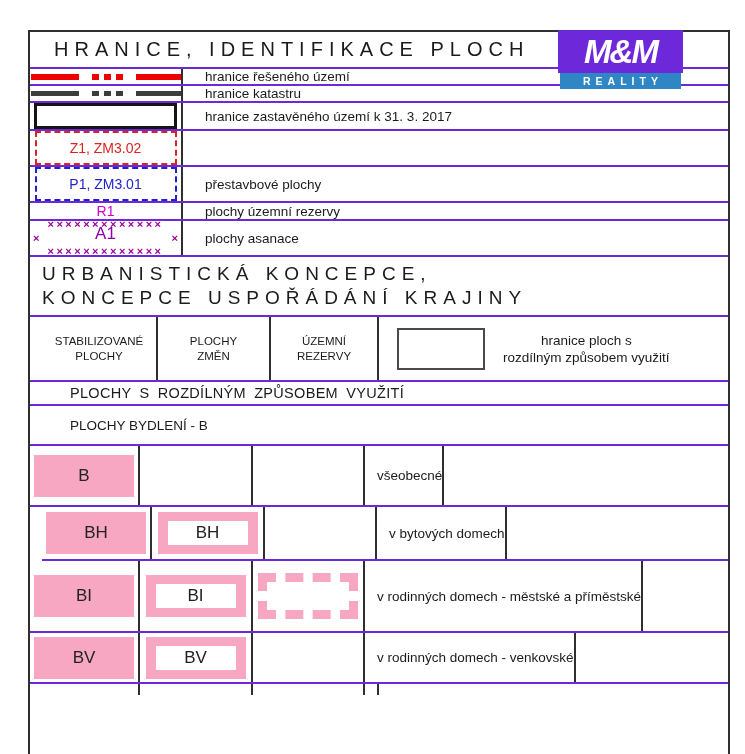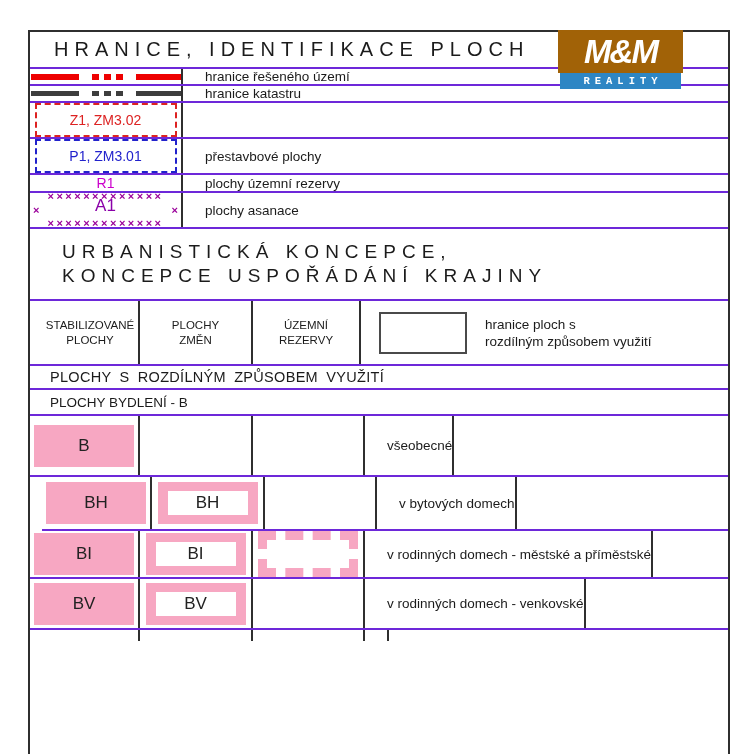--- a/index.html
+++ b/index.html
@@ -11,24 +11,24 @@
   .sheet{
     position:absolute;left:28px;top:30px;width:702px;height:726px;
     border:2px solid #2f2f2f;border-bottom:none;background:#fff;
   }
   .row{display:flex;border-bottom:2px solid #6d28d9;align-items:stretch;position:relative;}
   
   .title-row{height:37px;align-items:center;padding-left:24px;}
   .title-text{font-size:20px;letter-spacing:6px;white-space:nowrap;}
   
   .logo{position:absolute;left:528px;top:-2px;width:125px;z-index:5;}
-  .logo-top{height:43px;background:#a16207;color:#fff;display:flex;align-items:center;justify-content:center;
+  .logo-top{height:43px;background:#6d28d9;color:#fff;display:flex;align-items:center;justify-content:center;
     font-weight:bold;font-style:italic;font-size:33px;letter-spacing:-2px;}
   .logo-bottom{height:16px;margin:0 2px;background:#2E86C4;color:#fff;display:flex;align-items:center;justify-content:center;
-    font-weight:bold;font-size:10.5px;letter-spacing:5px;padding-left:5px;font-family:Liberation Mono, monospace;}
+    font-weight:bold;font-size:10.5px;letter-spacing:5px;padding-left:5px;}
   
   .legend-row .sym{width:153px;border-right:2px solid #2f2f2f;display:flex;align-items:center;justify-content:center;flex:none;}
   .legend-row .desc{flex:1;display:flex;align-items:center;padding-left:22px;font-size:13.5px;}
   
   .dl{display:flex;align-items:center;}
   .dl span{display:block;}
   .dl .long1{width:48px;}
   .dl .long2{width:45px;}
   .dl .dot{width:7px;margin-left:5px;}
   .dl .g1{margin-left:13px;}
@@ -42,45 +42,45 @@
   .code-box.blue{border:2px dashed #2222CC;color:#2222CC;}
   .code-plain{font-size:14px;color:#CC00CC;}
   
   .xbox{position:relative;width:147px;height:34px;color:#9A009A;font-weight:bold;}
   .xr{position:absolute;left:0;right:0;font-size:11px;letter-spacing:2.5px;text-align:center;line-height:11px;}
   .xr.top{top:-2px;} .xr.bot{bottom:-2px;}
   .xs{position:absolute;font-size:11px;top:50%;transform:translateY(-50%);line-height:11px;}
   .xs.l{left:1px;} .xs.r{right:1px;}
   .xlabel{position:absolute;left:0;right:0;top:3px;text-align:center;font-size:17px;font-weight:normal;color:#8A00A8;}
   
-  .section-heading{height:72px;flex-direction:column;justify-content:center;padding-left:32px;display:flex;}
+  .section-heading{height:60px;flex-direction:column;justify-content:center;padding-left:12px;display:flex;}
   .section-heading div{font-size:19px;letter-spacing:6px;line-height:24px;white-space:nowrap;}
   
   .header-row{height:65px;}
   .hcell{border-right:2px solid #2f2f2f;display:flex;flex-direction:column;align-items:center;justify-content:center;
     font-size:11.5px;line-height:15px;text-align:center;flex:none;}
-  .hc1{width:110px;padding-left:12px;} .hc2{width:113px;} .hc3{width:108px;}
+  .hc1{width:128px;padding-left:12px;} .hc2{width:113px;} .hc3{width:108px;}
   .hc4{flex:1;border-right:none;flex-direction:row;justify-content:flex-start;align-items:center;display:flex;}
   .gray-rect{width:88px;height:42px;border:2px solid #4a4a4a;background:#fff;margin-left:18px;flex:none;}
-  .hc4-text{margin-left:18px;font-size:13.5px;line-height:17px;text-align:left;}
-  
-  .text-row{align-items:center;padding-left:20px;}
+  .hc4-text{margin-left:18px;font-size:13.5px;line-height:17px;text-align:center;}
+  
+  .text-row{align-items:center;padding-left:40px;}
   .tr1{height:24px;font-size:14.5px;letter-spacing:0.3px;word-spacing:4px;}
-  .tr2{height:26px;font-size:13.5px;}
+  .tr2{height:40px;font-size:13.5px;}
   
   .area-row .ac{border-right:2px solid #2f2f2f;display:flex;align-items:center;justify-content:center;flex:none;}
   .ac1{width:110px;} .ac2{width:113px;} .ac3{width:112px;}
-  .ac4{flex:1;border-right:none;justify-content:flex-start;padding-left:22px;font-size:13.5px;}
+  .ac4{flex:1;border-right:none;justify-content:flex-start;padding-left:12px;font-size:13.5px;}
   .pink-solid{width:100px;height:42px;background:#F7A7C2;display:flex;align-items:center;justify-content:center;
     font-size:17px;color:#222;}
   .pink-frame{width:100px;height:42px;background:#F7A7C2;padding:9px 10px;}
   .pink-frame .inner{width:100%;height:100%;background:#fff;display:flex;align-items:center;justify-content:center;
     font-size:17px;color:#222;}
   .pink-dashed{width:100px;height:46px;border:9px dashed #F7A7C2;background:#fff;}
-  .r-b{height:61px;} .r-bh{height:54px;margin-left:12px;} .r-bi{height:48px;} .r-bv{height:51px;}
+  .r-b{height:61px;} .r-bh{height:54px;margin-left:12px;} .r-bi{height:72px;} .r-bv{height:51px;}
   .partial-row{height:11px;border-bottom:none;}
   .partial-row .ac{border-right:2px solid #2f2f2f;flex:none;}
 </style>
 </head>
 <body>
 
 <div class="sheet">
 
   <div class="row title-row">
     <div class="title-text">HRANICE, IDENTIFIKACE PLOCH</div>
@@ -109,20 +109,26 @@
         <span class="long1"></span>
           <span class="dot g1"></span>
           <span class="dot"></span>
           <span class="dot"></span>
           <span class="long2 g1"></span>
       </div>
     </div>
     <div class="desc">hranice katastru</div>
   </div>
 
+  <div class="row legend-row">
+    <div class="sym">
+      <div class="black-rect"></div>
+    </div>
+    <div class="desc">hranice zastavěného území k 31. 3. 2017</div>
+  </div>
 
   <div class="row legend-row">
     <div class="sym">
       <div class="code-box red">Z1, ZM3.02</div>
     </div>
   </div>
 
   <div class="row legend-row">
     <div class="sym">
       <div class="code-box blue">P1, ZM3.01</div>

